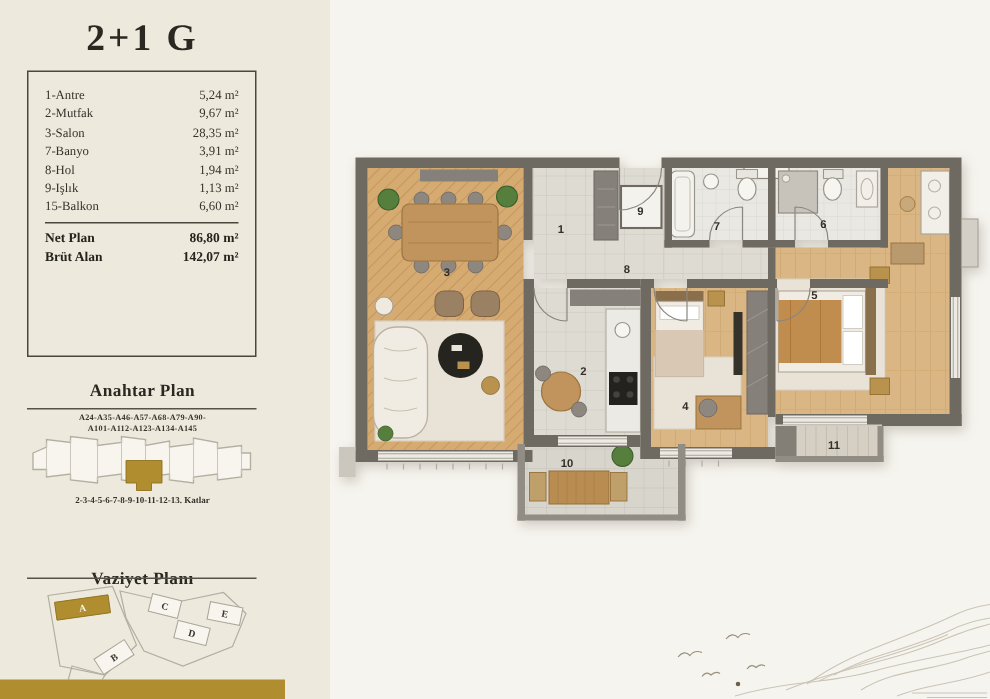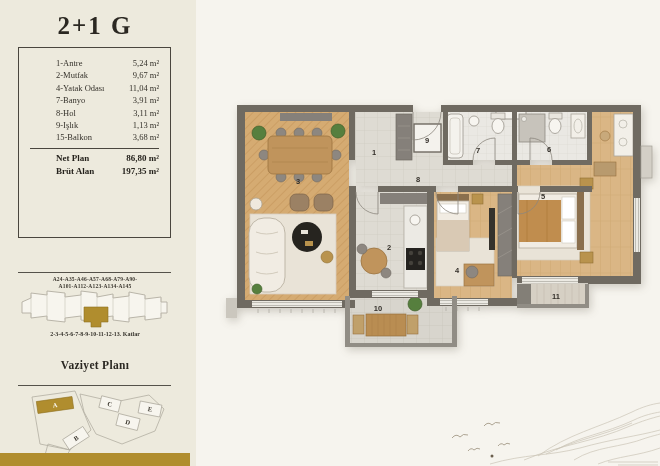--- a/index.html
+++ b/index.html
@@ -1,24 +1,24 @@
 <!DOCTYPE html>
 <html><head>
 <meta charset="utf-8">
 <style>
   html,body{margin:0;padding:0;background:#f6f4ee;}
   .stage{position:relative;width:660px;height:466px;overflow:hidden;background:#f6f4ee;
          font-family:"Liberation Serif",serif;color:#33302a;}
-  .sidebar{position:absolute;left:0;top:0;width:196px;height:466px;background:#edeadd;}
+  .sidebar{position:absolute;left:0;top:0;width:220px;height:466px;background:#edeadd;}
   .unit-title{position:absolute;left:0;top:12px;width:190px;text-align:center;
               font-size:25px;font-weight:bold;letter-spacing:2px;color:#2b2822;}
   .rooms-box{position:absolute;left:18px;top:47px;width:153px;height:191px;
              border:1px solid #4a463e;box-sizing:border-box;padding:9px 11px 0 11px;}
   .rrow{display:flex;justify-content:space-between;font-size:8.5px;height:12.4px;
-        line-height:12.4px;color:#35322b;white-space:nowrap;margin-left:26px;}
+        line-height:12.4px;color:#35322b;white-space:nowrap;}
   .tdiv{border-top:1px solid #4a463e;margin:4px 0 3px 0;}
   .rrow.total{font-weight:bold;font-size:9px;height:13px;line-height:13px;color:#26231d;}
   .sec-title{position:absolute;left:0;width:190px;text-align:center;font-size:11.5px;
              font-weight:bold;color:#2b2822;letter-spacing:.3px;}
   .hline{position:absolute;left:18px;width:153px;border-top:1px solid #55524a;height:0;}
   .codes{position:absolute;left:0;width:190px;text-align:center;font-size:5.5px;
          font-weight:bold;color:#3a362e;letter-spacing:.2px;line-height:7px;}
   .caption{position:absolute;left:0;width:190px;text-align:center;font-size:6px;
            font-weight:bold;color:#35322b;}
   .goldbar{position:absolute;left:0;top:453px;width:190px;height:13px;background:#b08d2e;}
@@ -43,50 +43,51 @@
     <div class="rooms-box">
       <div class="rrow">
           <span>1-Antre</span>
           <span>5,24 m²</span>
         </div>
       <div class="rrow">
           <span>2-Mutfak</span>
           <span>9,67 m²</span>
         </div>
       <div class="rrow">
-          <span>4-Yatak Odası</span>
-          <span>11,04 m²</span>
+          <span>3-Salon</span>
+          <span>28,35 m²</span>
         </div>
       <div class="rrow">
           <span>7-Banyo</span>
           <span>3,91 m²</span>
         </div>
       <div class="rrow">
           <span>8-Hol</span>
-          <span>3,11 m²</span>
+          <span>1,94 m²</span>
         </div>
       <div class="rrow">
           <span>9-Işlık</span>
           <span>1,13 m²</span>
         </div>
       <div class="rrow">
           <span>15-Balkon</span>
-          <span>3,68 m²</span>
+          <span>6,60 m²</span>
         </div>
       <div class="tdiv"></div>
       <div class="rrow total">
           <span>Net Plan</span>
           <span>86,80 m²</span>
         </div>
       <div class="rrow total">
           <span>Brüt Alan</span>
-          <span>197,35 m²</span>
+          <span>142,07 m²</span>
         </div>
     </div>
 
+    <div class="sec-title" style="top:255px">Anahtar Plan</div>
     <div class="hline" style="top:272px"></div>
     <div class="codes" style="top:276px">A24-A35-A46-A57-A68-A79-A90-</div>
     <div class="codes" style="top:283px">A101-A112-A123-A134-A145</div>
 
     <svg style="position:absolute;left:18px;top:289px" width="153" height="41" viewBox="0 0 153 41">
       <path d="M4,13 L13,9 L13,4 L29,6 L29,2 L47,4 L47,8 L63,6 L63,2 L79,4 L79,8 L95,5 L95,9 L111,7 L111,3 L127,6 L127,10 L143,8 L143,13 L149,13 L149,24 L143,24 L143,29 L127,31 L127,27 L111,29 L111,33 L95,31 L95,27 L79,29 L79,33 L63,31 L63,27 L47,29 L47,33 L29,31 L29,27 L13,29 L13,24 L4,24 Z" fill="#f7f5ee" stroke="#b2aea2" stroke-width="0.9"></path>
       <g stroke="#c6c2b6" stroke-width="0.6">
         <line x1="13" y1="6" x2="13" y2="28"></line>
           <line x1="29" y1="4" x2="29" y2="30"></line>
         <line x1="47" y1="5" x2="47" y2="31"></line>
@@ -94,21 +95,21 @@
         <line x1="79" y1="5" x2="79" y2="31"></line>
           <line x1="95" y1="6" x2="95" y2="30"></line>
         <line x1="111" y1="4" x2="111" y2="31"></line>
           <line x1="127" y1="7" x2="127" y2="30"></line>
         <line x1="143" y1="9" x2="143" y2="27"></line>
       </g>
       <polygon points="66,18 90,18 90,33 83,33 83,38 73,38 73,33 66,33" fill="#b08d2e" stroke="#8f7120" stroke-width="0.6"></polygon>
     </svg>
     <div class="caption" style="top:331px">2-3-4-5-6-7-8-9-10-11-12-13. Katlar</div>
 
-    <div class="sec-title" style="top:359px">Vaziyet Planı</div>
+    <div class="sec-title" style="top:380px">Vaziyet Planı</div>
     <div class="hline" style="top:385px"></div>
 
     <svg style="position:absolute;left:18px;top:388px" width="153" height="65" viewBox="0 0 153 65">
       <g fill="none" stroke="#b2aea2" stroke-width="0.8">
         <path d="M14,9 L57,3 L73,42 L52,62 L22,56 Z"></path>
         <path d="M62,6 L97,14 L131,7 L146,21 L137,43 L104,56 L78,46 L66,24 Z"></path>
         <path d="M30,56 L52,62 L46,72 L27,67 Z"></path>
       </g>
       <g transform="rotate(-8 37 17)">
         <rect x="19" y="11" width="36" height="12" fill="#b08d2e" stroke="#8f7120" stroke-width="0.6"></rect>

